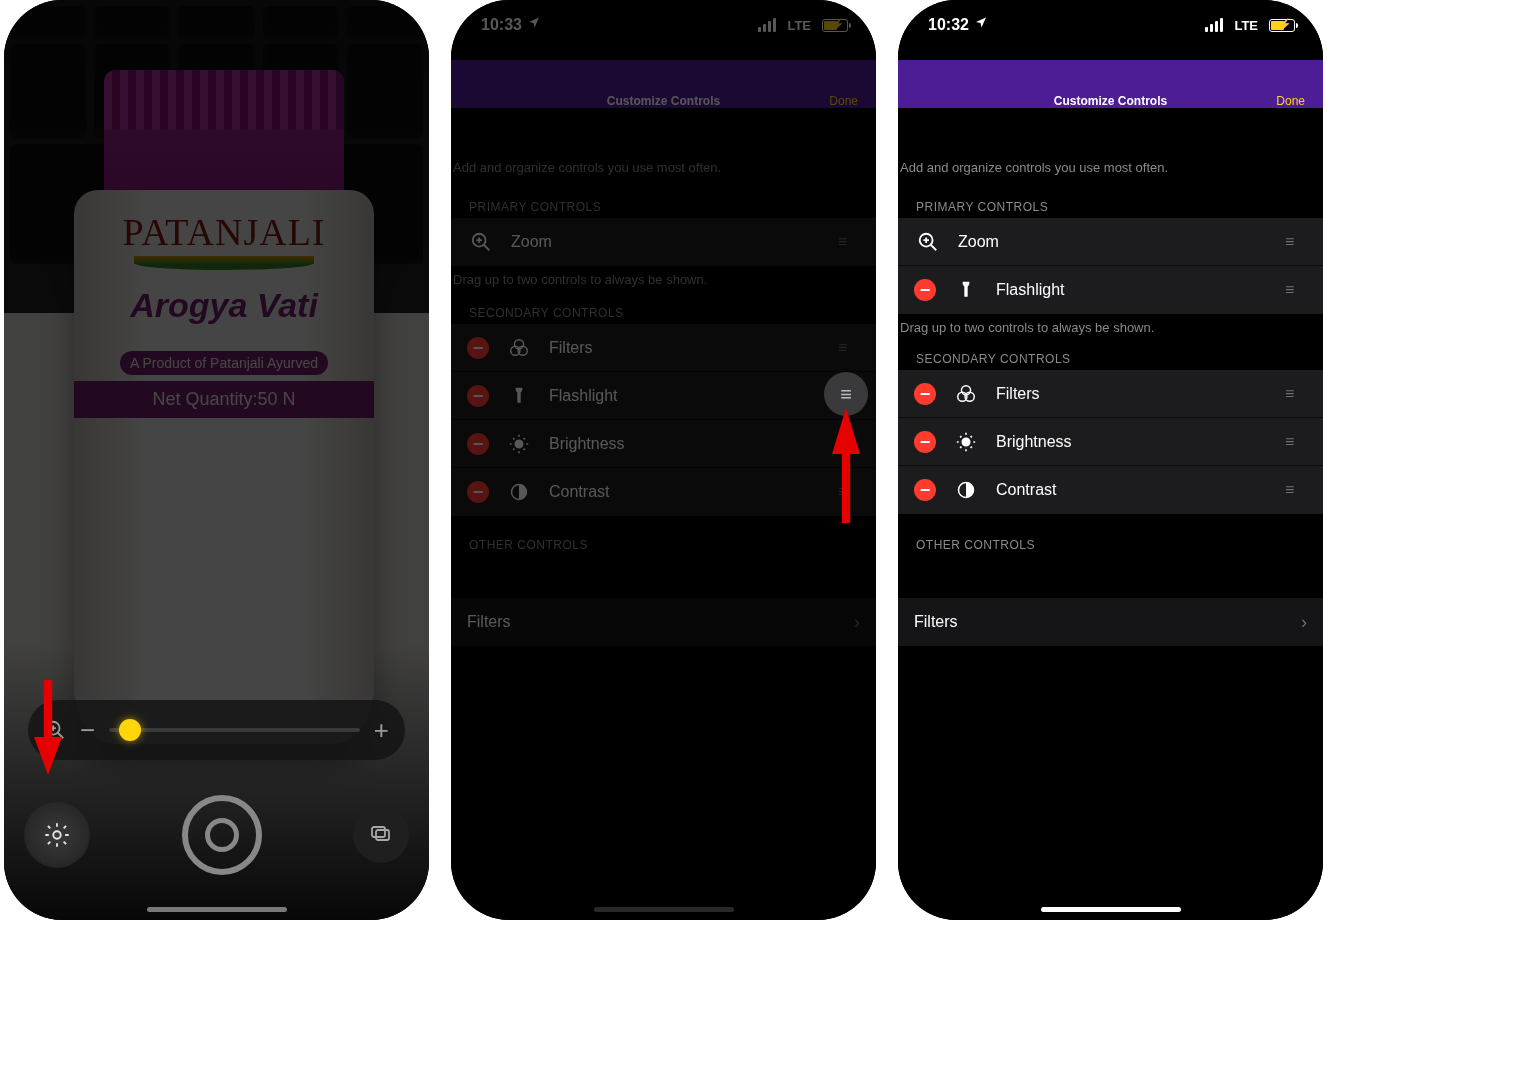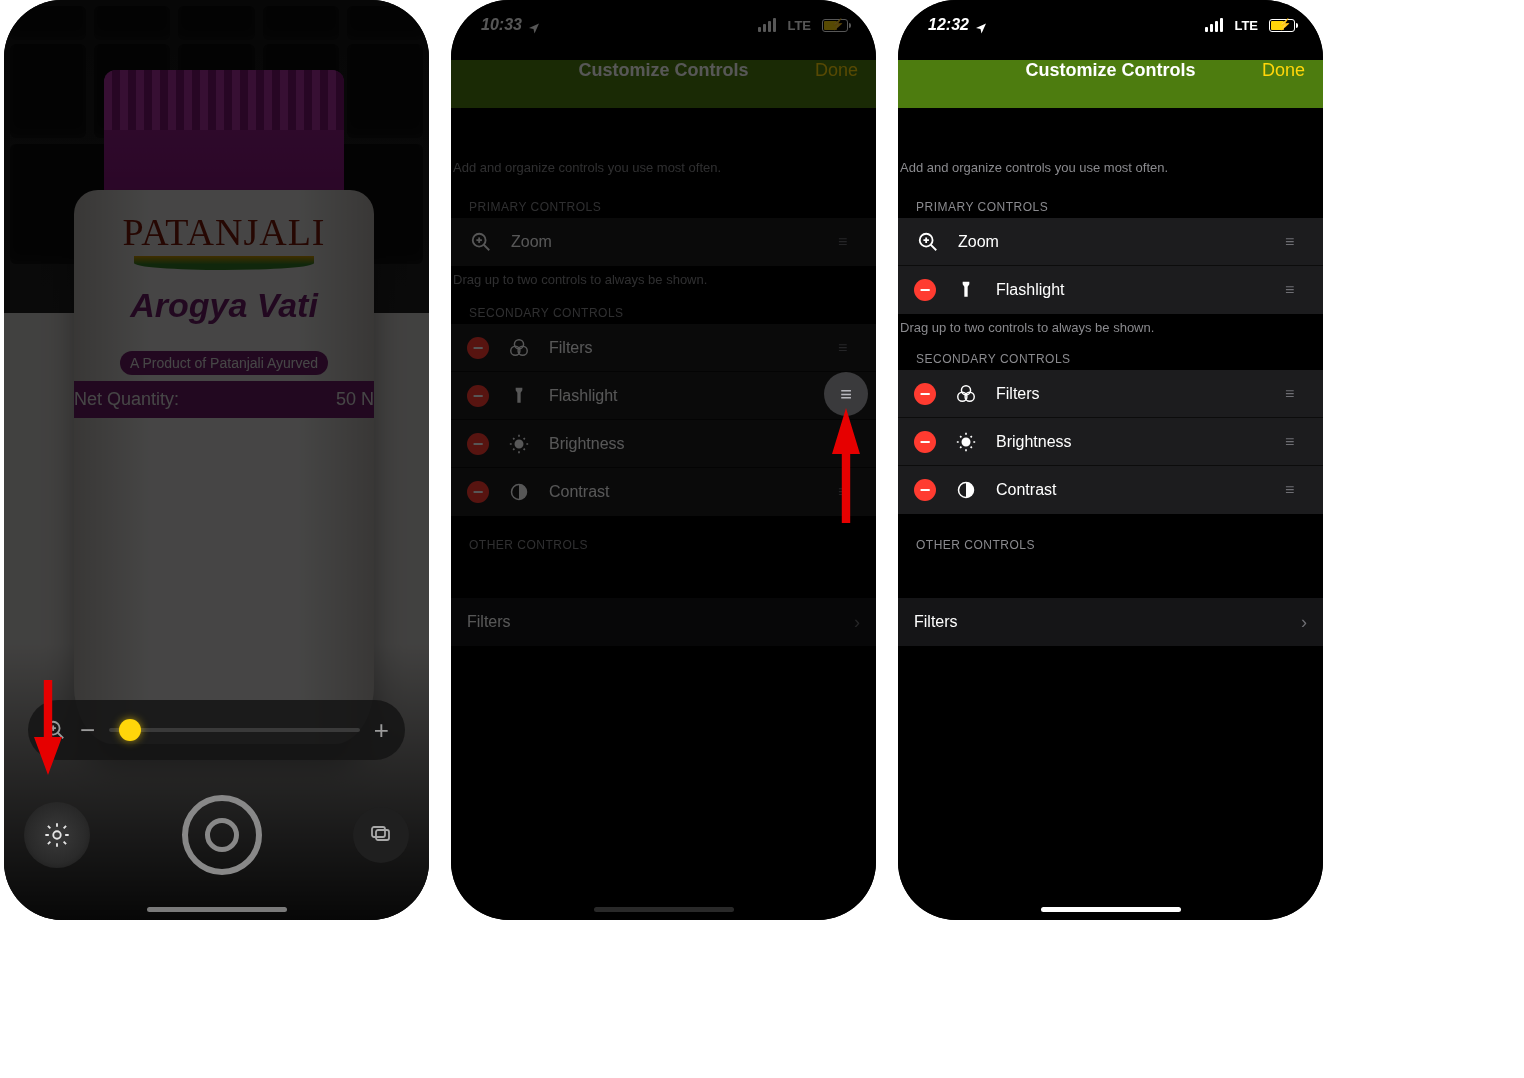--- a/index.html
+++ b/index.html
@@ -29,21 +29,21 @@
     height: 50px;
     display: flex;
     align-items: center;
     justify-content: space-between;
     padding: 0 28px 0 30px;
     color: #fff;
     font-weight: 600;
     font-size: 16px;
     z-index: 50;
   }
-  .status-left { display: flex; align-items: flex-end; gap: 6px; font-style: italic; }
+  .status-left { display: flex; align-items: flex-start; gap: 6px; }
   .status-right { display: flex; align-items: center; gap: 11px; }
   .signal-bars { display: flex; align-items: flex-end; gap: 2px; }
   .signal-bars span { width:3px; background:#fff; border-radius:1px; }
   .signal-bars span:nth-child(1){height:5px}
   .signal-bars span:nth-child(2){height:8px}
   .signal-bars span:nth-child(3){height:11px}
   .signal-bars span:nth-child(4){height:14px}
   .lte { font-size: 13px; font-weight:600; }
   .battery {
     width: 26px; height: 13px; border:1.5px solid #fff; border-radius:3px;
@@ -92,21 +92,21 @@
     border-radius: 24px 24px 40px 40px / 24px 24px 60px 60px;
     color:#7a1c6e; text-align:center; padding-top:20px;
     box-shadow: 0 20px 30px rgba(0,0,0,0.35);
   }
   .brand { font-size:38px; color:#8a1a08; font-weight:500; letter-spacing:1px; font-family: Georgia, serif; }
   .brand-underline { width:180px; height:14px; margin:2px auto 14px;
     background: linear-gradient(180deg,#e7a800 0%, #3b8f2c 60%); border-radius: 0 0 50% 50%;}
   .prod-name-en { font-size:34px; font-weight:700; color:#7b1f74; font-style:italic;margin-top:16px;}
   .prod-name-hi { font-size:30px; color:#7b1f74; margin-top:4px; font-family: "Noto Sans Devanagari", serif;}
   .sub-label { margin-top:26px; background:#7b1f74; color:#fff; font-size:14px; padding:4px 10px; border-radius:14px; display:inline-block;}
-  .qty-band { margin-top:6px; background:#7b1f74; color:#fff; font-size:18px; padding:8px 0; display:flex; justify-content:space-between;}
+  .qty-band { margin-top:6px; background:#7b1f74; color:#fff; font-size:18px; padding:8px 0; display:flex; justify-content:center;}
 
   .mag-dim { position:absolute; inset:0; background:rgba(0,0,0,0.5); }
 
   .zoom-bar {
     position:absolute; left:24px; right:24px; top:700px; height:60px;
     background: rgba(20,20,20,0.85); border-radius:30px;
     display:flex; align-items:center; padding:0 16px; gap:14px; color:#9b9b9b;
   }
   .zoom-icon { font-size:20px; color:#9b9b9b;}
   .zoom-minus,.zoom-plus{ font-size:26px; font-weight:300;}
@@ -145,22 +145,22 @@
   .arrow2up { 
     position:absolute; width:28px; background:#e60000;
     clip-path: polygon(50% 0,100% 40%,65% 40%,65% 100%,35% 100%,35% 40%,0 40%);
     z-index:60;
   }
 
   
   .settings-body { position:absolute; inset:0; background:#000; color:#fff;}
   .nav-header {
     position:absolute; top:60px; left:0; right:0; height:48px;
-    background:#4d7c0f; display:flex; align-items:flex-start; justify-content:center;
-    font-size:18px; font-weight:600;
+    background:#4c1d95; display:flex; align-items:flex-end; justify-content:center;
+    font-size:12px; font-weight:600;
   }
   .nav-done { position:absolute; right:18px; color:#ffd60a; font-weight:400;}
   .section-hint { position:absolute; left:2px; color:#8a8a8e; font-size:13px;}
   .section-title { position:absolute; left:18px; color:#8a8a8e; font-size:12px; letter-spacing:0.5px; text-transform:uppercase;}
   .list { position:absolute; left:0; right:0; }
   .row {
     height:48px; background:#1c1c1e; display:flex; align-items:center;
     padding:0 16px; gap:16px; border-bottom:0.5px solid #0c0c0c;
   }
   .row.plain { background:#151517;}
@@ -372,21 +372,21 @@
   <div class="circled-handle" style="right:8px; top:372px;">
     <span style="color:#b8b8be; font-size:20px;">≡</span>
   </div>
   <div class="arrow2up" style="right:16px; top:408px; height:115px;"></div>
 </div>
 
 <div class="phone">
   <div class="settings-body">
     <div class="status-bar">
       <div class="status-left">
-        <span>12:32</span>
+        <span>10:32</span>
         <svg width="12" height="12" viewBox="0 0 24 24" fill="#fff">
             <path d="M2 12l20-9-9 20-2-9z"></path>
           </svg>
       </div>
       <div class="status-right">
         <div class="signal-bars">
             <span></span>
             <span></span>
             <span></span>
             <span></span>

